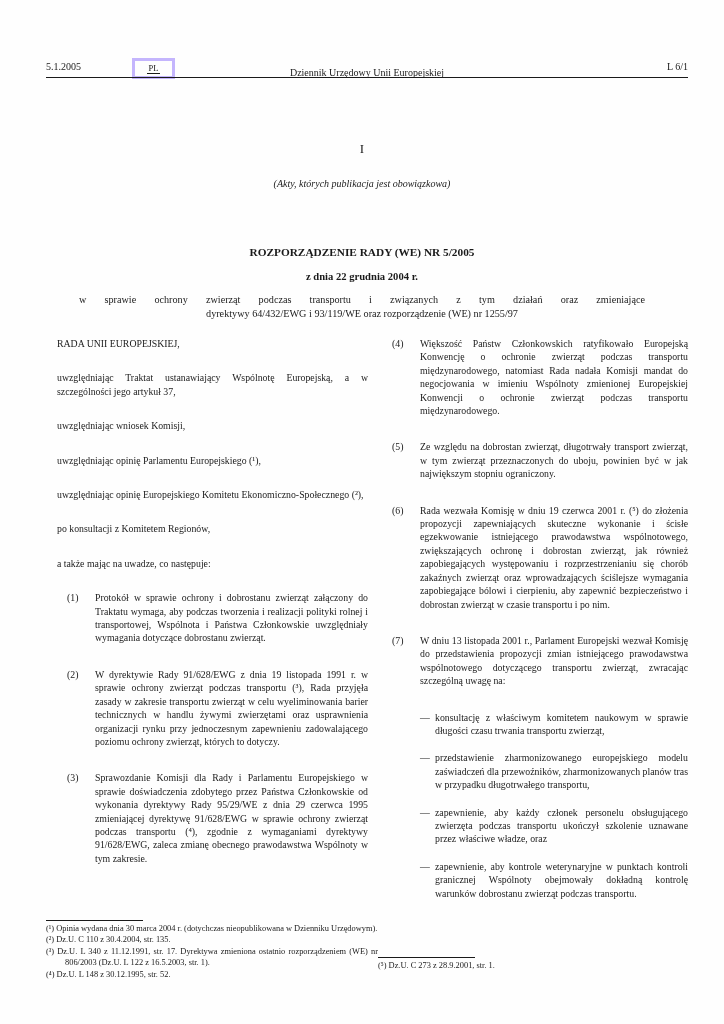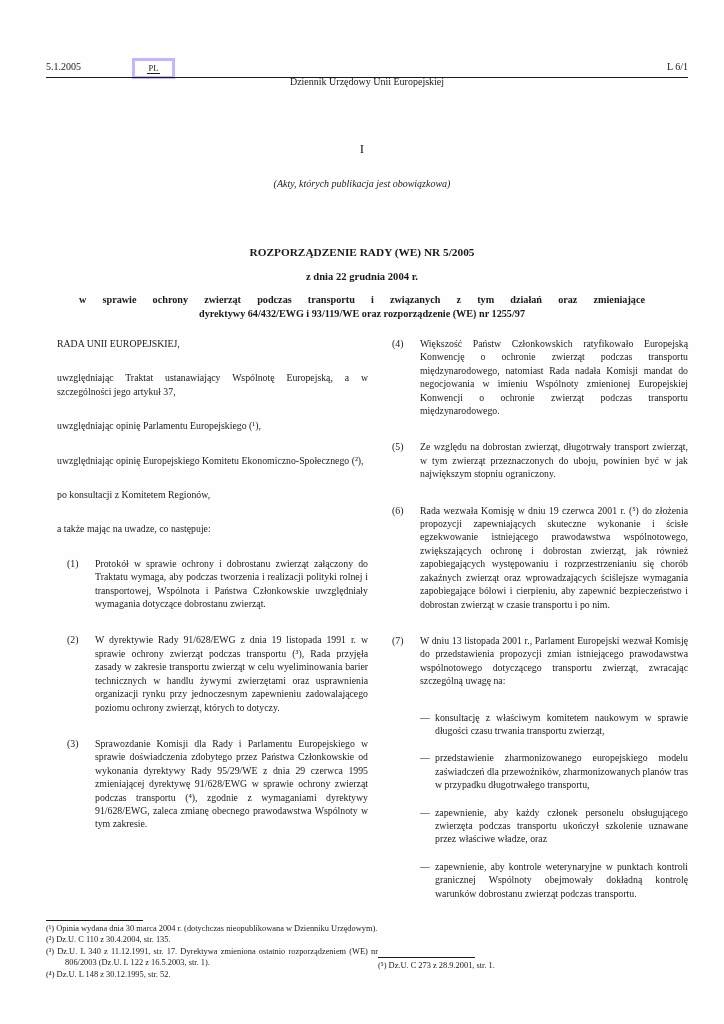--- a/index.html
+++ b/index.html
@@ -15,29 +15,29 @@
   
   .hdr-date { position:absolute; left:46px; top:61px; font-size:10px; }
   .hdr-lang {
     position:absolute; left:132px; top:58px;
     width:37px; height:15px;
     border:3px solid #c4b5fd;
     display:flex; align-items:center; justify-content:center;
     font-size:8.5px;
   }
   .hdr-lang span { border-bottom:0.8px solid #1a1a1a; padding:0 2px; line-height:10px; }
-  .hdr-journal { position:absolute; left:46px; top:76px; width:642px; text-align:center; font-size:10px; }
+  .hdr-journal { position:absolute; left:46px; top:67px; width:642px; text-align:center; font-size:10px; }
   .hdr-page { position:absolute; left:46px; top:61px; width:642px; text-align:right; font-size:10px; }
   .hdr-rule { position:absolute; left:46px; top:77px; width:642px; height:0; border-top:1.2px solid #1a1a1a; }
   
   .roman   { position:absolute; left:0; top:141px; width:724px; text-align:center; font-size:13px; }
   .actnote { position:absolute; left:0; top:178px; width:724px; text-align:center; font-size:10px; font-style:italic; }
   .title1  { position:absolute; left:0; top:246px; width:724px; text-align:center; font-size:11.3px; font-weight:bold; }
   .title2  { position:absolute; left:0; top:271px; width:724px; text-align:center; font-size:10.6px; font-weight:bold; }
-  .subject { position:absolute; left:79px; top:293px; width:566px; font-size:10.2px; font-weight:bold; line-height:13.5px; }
+  .subject { position:absolute; left:79px; top:293px; width:566px; font-size:10.2px; font-weight:normal; line-height:13.5px; }
   .subject .sline1 { text-align:justify; text-align-last:justify; }
   .subject .sline2 { text-align:center; }
   
   .columns {
     position:absolute; left:57px; top:337px;
     width:631px; height:640px;
     display:flex; gap:24px;
     font-size:9.8px; line-height:13.4px;
   }
   .col { position:relative; height:100%; }
@@ -78,20 +78,21 @@
   <div class="subject">
     <div class="sline1">w sprawie ochrony zwierząt podczas transportu i związanych z tym działań oraz zmieniające</div>
     <div class="sline2">dyrektywy 64/432/EWG i 93/119/WE oraz rozporządzenie (WE) nr 1255/97</div>
   </div>
 
   <div class="columns">
 
     <div class="col col-left">
       <p>RADA UNII EUROPEJSKIEJ,</p>
       <p>uwzględniając Traktat ustanawiający Wspólnotę Europejską, a w szczególności jego artykuł 37,</p>
+      <p>uwzględniając wniosek Komisji,</p>
       <p>uwzględniając opinię Parlamentu Europejskiego (¹),</p>
       <p>uwzględniając opinię Europejskiego Komitetu Ekonomiczno-Społecznego (²),</p>
       <p>po konsultacji z Komitetem Regionów,</p>
       <p>a także mając na uwadze, co następuje:</p>
 
       <div class="recital">
         <span class="num">(1)</span>
         <span class="rtext">Protokół w sprawie ochrony i dobrostanu zwierząt załączony do Traktatu wymaga, aby podczas tworzenia i realizacji polityki rolnej i transportowej, Wspólnota i Państwa Członkowskie uwzględniały wymagania dotyczące dobrostanu zwierząt.</span>
       </div>
       <div class="recital">

